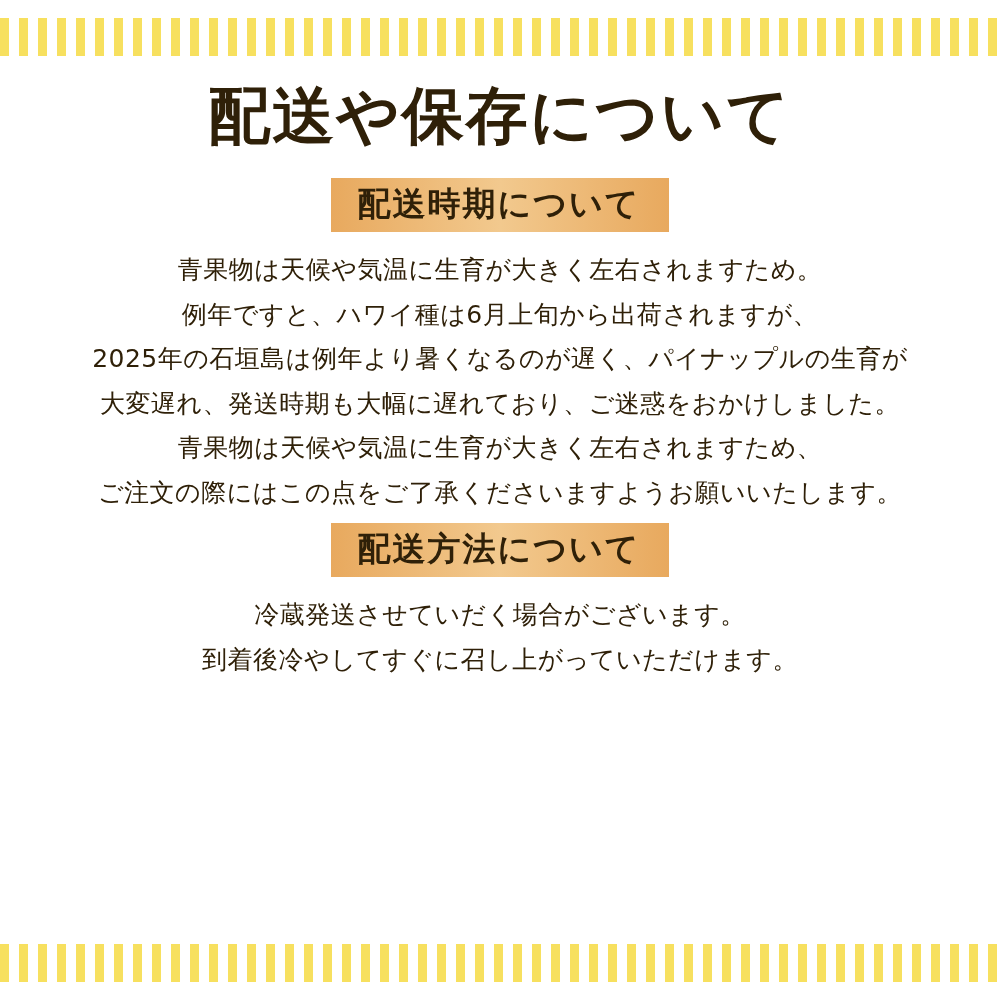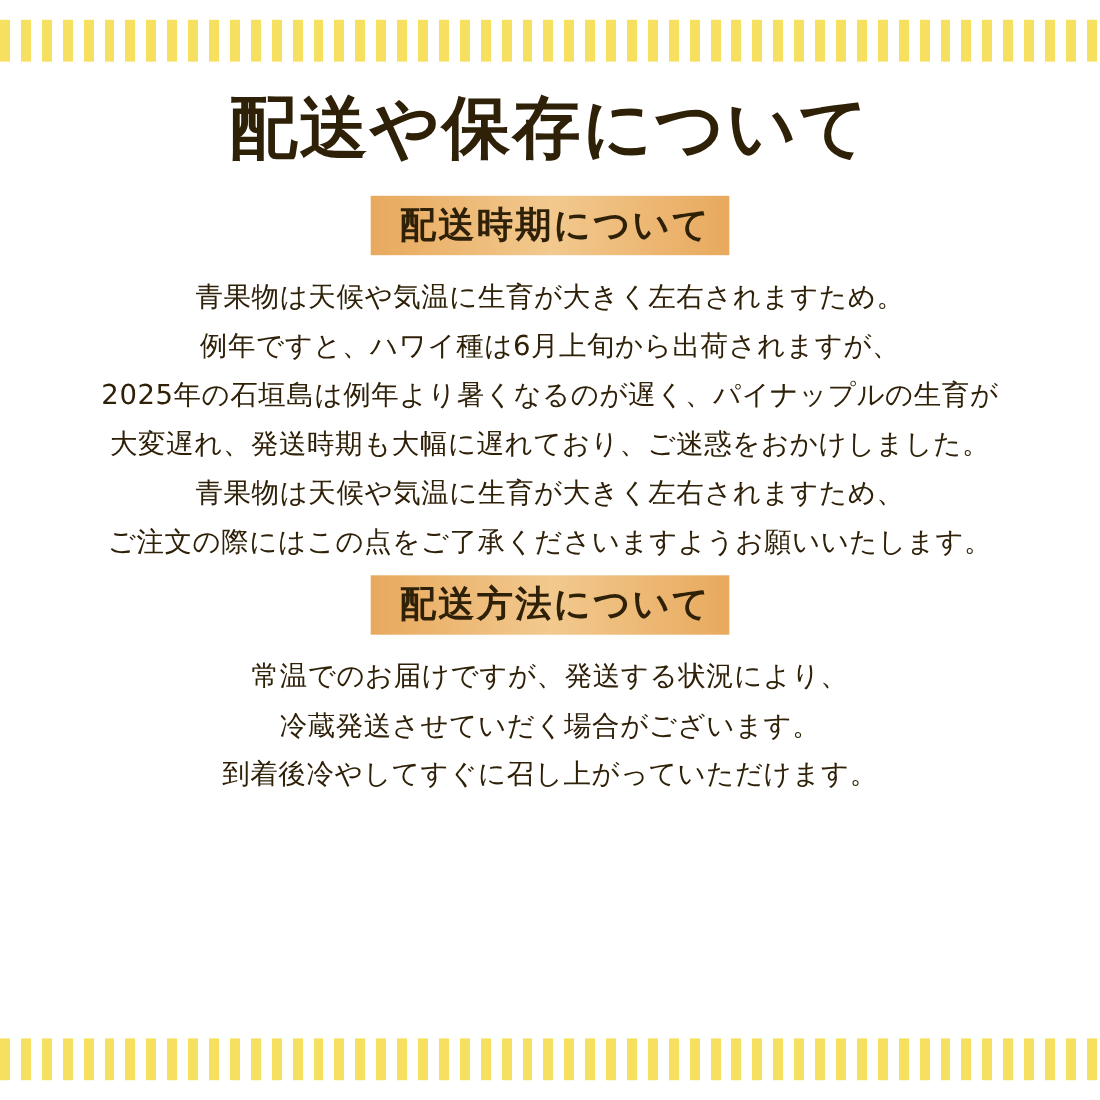--- a/index.html
+++ b/index.html
@@ -71,21 +71,21 @@
   }
 
   .section-heading {
     display: inline-block;
     font-family: "DejaVu Serif", "Liberation Serif", serif;
     font-weight: 700;
     font-size: 33px;
     letter-spacing: 2px;
     color: #2f2008;
     background: linear-gradient(to right, #e8a95e 0%, #f2c98e 50%, #e8a95e 100%);
-    padding: 7px 16px 9px 26px;
+    padding: 7px 28px 9px 26px;
     margin: 6px 0 16px 0;
     text-align: center;
     line-height: 1.15;
   }
   .section-heading.second {
     margin-top: 8px;
   }
 
   .body-line {
     font-family: "DejaVu Sans", "Liberation Sans", sans-serif;
@@ -113,21 +113,20 @@
       <div class="body-line">青果物は天候や気温に生育が大きく左右されますため。</div>
       <div class="body-line">例年ですと、ハワイ種は6月上旬から出荷されますが、</div>
       <div class="body-line">2025年の石垣島は例年より暑くなるのが遅く、パイナップルの生育が</div>
       <div class="body-line">大変遅れ、発送時期も大幅に遅れており、ご迷惑をおかけしました。</div>
       <div class="body-line">青果物は天候や気温に生育が大きく左右されますため、</div>
       <div class="body-line">ご注文の際にはこの点をご了承くださいますようお願いいたします。</div>
     </div>
 
     <div class="section">
       <div class="section-heading second">配送方法について</div>
-      <div class="body-line">常温でのお届けですが、発送する状況により、</div>
       <div class="body-line">冷蔵発送させていだく場合がございます。</div>
       <div class="body-line">到着後冷やしてすぐに召し上がっていただけます。</div>
     </div>
 
   </div>
 
   <div class="stripe stripe-bottom"></div>
 
 </div>
 

